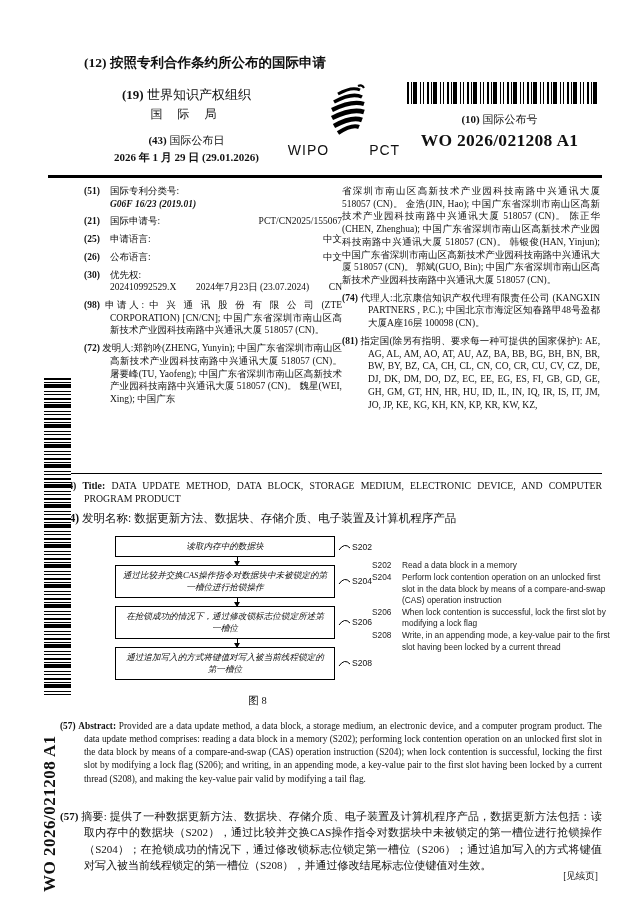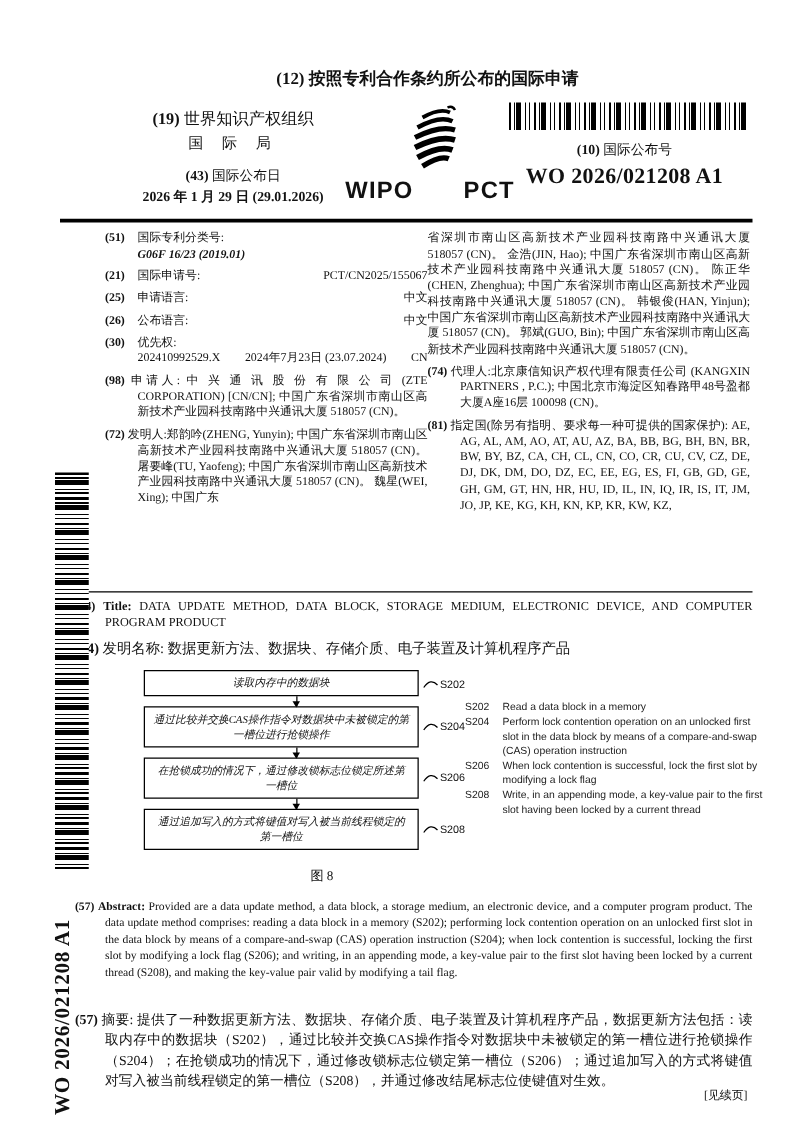--- a/index.html
+++ b/index.html
@@ -19,30 +19,30 @@
       #000 6px 10px, #fff 10px 13px, #000 13px 14px, #fff 14px 16px,
       #000 16px 17px, #fff 17px 20px);
   }
   .side-pubnum {
     position:absolute; left:40px; top:692px; height:200px; width:26px;
     writing-mode:vertical-rl; transform:rotate(180deg);
     font-weight:bold; font-size:17px; letter-spacing:.5px; white-space:nowrap;
   }
 
   
-  .h12 { margin:54px 40px 0 84px; text-align:center; font-size:13.5px; font-weight:bold; }
+  .h12 { margin:54px 40px 0 84px; font-size:13.5px; font-weight:bold; }
   .header-row { display:flex; margin:10px 40px 0 84px; align-items:flex-start; }
   .h-left { width:205px; text-align:center; padding-top:4px; }
   .org-line1 { font-size:13px; }
   .org-line2 { font-size:12px; letter-spacing:6px; margin-top:2px; }
   .pub-date-label { font-size:11px; margin-top:10px;text-align:center; }
   .pub-date { font-size:11px; font-weight:bold; margin-top:2px; }
   .h-logo { width:110px; text-align:center; }
   .logo-svg { display:block; margin:0 auto; }
-  .logo-text { font-family:"Liberation Sans","DejaVu Sans",sans-serif; font-weight:bold; font-size:19px; letter-spacing:1px; display:flex; align-items:center; justify-content:center; gap:20px; }
+  .logo-text { font-family:"Liberation Sans","DejaVu Sans",sans-serif; font-weight:normal; font-size:14px; letter-spacing:1px; display:flex; align-items:center; justify-content:center; gap:20px; }
   .logo-sep { display:inline-block; width:1.5px; height:13px; background:#555; }
   .h-right { flex:1; text-align:center; }
   .top-barcode {
     height:22px; margin:0 2px 8px 8px;
     background:repeating-linear-gradient(90deg,
       #000 0 2px, #fff 2px 4px, #000 4px 5px, #fff 5px 6px,
       #000 6px 10px, #fff 10px 13px, #000 13px 14px, #fff 14px 16px,
       #000 16px 17px, #fff 17px 20px);
   }
   .pubnum-label { font-size:11px; }

